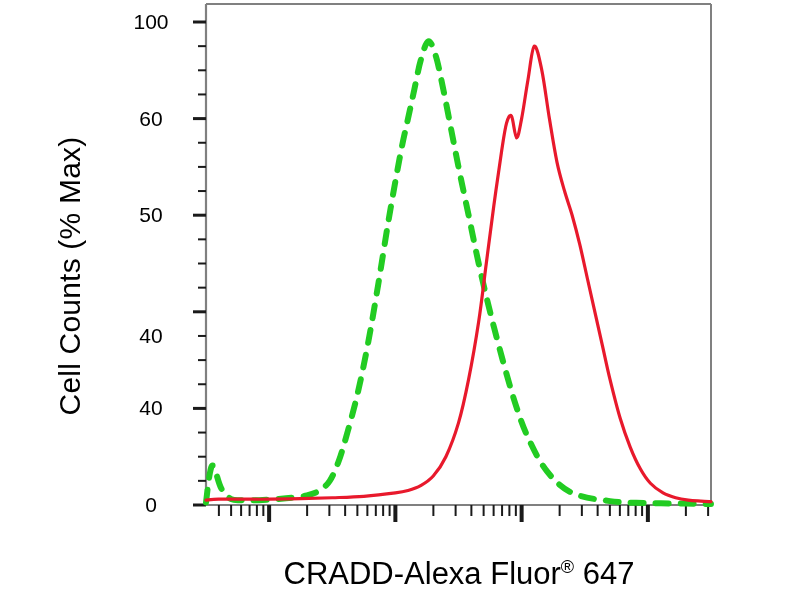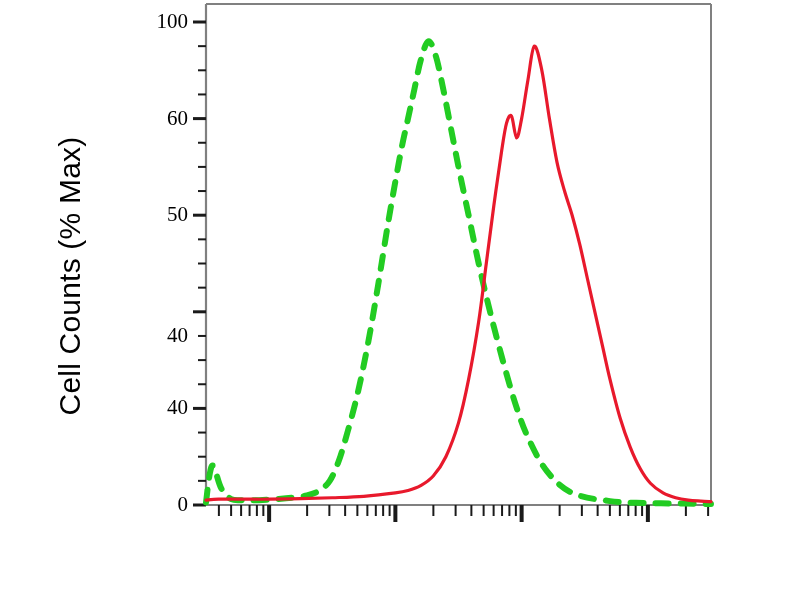--- a/index.html
+++ b/index.html
@@ -54,26 +54,25 @@
   }
   #xlabel .sup {
     font-size: 18px;
     vertical-align: super;
     line-height: 0;
   }
 
   
   .ytick-label {
     position: absolute;
-    right: 0;
+    right: 8px;
     width: 58px;
-    text-align: right;
+    text-align: center;
     font-size: 21px;
     line-height: 21px;
-    font-family: Liberation Serif, serif;
   }
   #ytick-labels {
     position: absolute;
     left: 130px;
     top: 0;
     width: 58px;
     height: 600px;
   }
 
   svg {
@@ -167,14 +166,17 @@
         <line x1="647.875" y1="505" x2="647.875" y2="522" stroke="#1a1a1a" stroke-width="4"></line>
         <line x1="685.8800369525777" y1="505" x2="685.8800369525777" y2="516" stroke="#1a1a1a" stroke-width="2"></line>
         <line x1="708.1115584083574" y1="505" x2="708.1115584083574" y2="516" stroke="#1a1a1a" stroke-width="2"></line>
       </g>
     <g id="curves">
       <path id="curve-green" fill="none" stroke-linecap="round" stroke-linejoin="round" d="M 206.00 502.58 C 206.63 497.75, 208.52 479.64, 209.79 473.61 C 211.05 467.57, 211.68 463.94, 213.58 466.36 C 215.47 468.78, 218.20 482.62, 221.15 488.10 C 224.10 493.57, 227.46 497.19, 231.25 499.20 C 235.04 501.22, 239.25 500.01, 243.88 500.17 C 248.50 500.33, 253.76 500.33, 259.02 500.17 C 264.29 500.01, 269.97 499.61, 275.44 499.20 C 280.91 498.80, 286.59 498.40, 291.85 497.75 C 297.11 497.11, 302.37 496.55, 307.00 495.34 C 311.63 494.13, 315.84 492.92, 319.63 490.51 C 323.41 488.10, 326.57 485.68, 329.73 480.85 C 332.88 476.02, 335.62 469.58, 338.56 461.53 C 341.51 453.48, 344.24 443.82, 347.40 432.55 C 350.56 421.28, 354.13 408.40, 357.50 393.91 C 360.87 379.42, 364.23 363.32, 367.60 345.61 C 370.97 327.90, 374.33 307.77, 377.70 287.65 C 381.07 267.52, 384.85 242.57, 387.80 224.86 C 390.75 207.15, 393.06 194.27, 395.38 181.39 C 397.69 168.51, 399.58 158.04, 401.69 147.58 C 403.79 137.11, 405.90 128.26, 408.00 118.60 C 410.10 108.94, 412.21 99.28, 414.31 89.62 C 416.42 79.96, 418.31 68.69, 420.63 60.64 C 422.94 52.59, 425.67 42.12, 428.20 41.32 C 430.72 40.51, 433.25 47.76, 435.77 55.81 C 438.30 63.86, 440.83 77.55, 443.35 89.62 C 445.88 101.70, 448.40 115.38, 450.92 128.26 C 453.45 141.14, 455.55 152.41, 458.50 166.90 C 461.45 181.39, 465.23 199.10, 468.60 215.20 C 471.97 231.30, 475.12 247.40, 478.70 263.50 C 482.28 279.60, 486.06 295.70, 490.06 311.80 C 494.06 327.90, 498.48 344.81, 502.69 360.10 C 506.90 375.40, 511.10 390.69, 515.31 403.57 C 519.52 416.45, 522.68 426.11, 527.94 437.38 C 533.20 448.65, 539.51 461.93, 546.88 471.19 C 554.24 480.45, 561.60 487.93, 572.13 492.93 C 582.65 497.92, 597.38 499.45, 610.00 501.14 C 622.63 502.83, 635.25 502.67, 647.88 503.07 C 660.50 503.47, 675.23 503.39, 685.75 503.55 C 696.27 503.71, 706.79 503.95, 711.00 504.03" stroke="#22cc22" stroke-width="6" stroke-dasharray="13 12"></path>
       <path id="curve-red" fill="none" stroke-linecap="round" stroke-linejoin="round" d="M 206.00 500.17 C 208.10 500.01, 212.31 499.37, 218.63 499.20 C 224.94 499.04, 235.46 499.20, 243.88 499.20 C 252.29 499.20, 259.66 499.28, 269.13 499.20 C 278.59 499.12, 290.17 498.96, 300.69 498.72 C 311.21 498.48, 321.73 498.16, 332.25 497.75 C 342.77 497.35, 353.29 497.11, 363.81 496.31 C 374.33 495.50, 388.01 493.89, 395.38 492.93 C 402.74 491.96, 403.79 491.72, 408.00 490.51 C 412.21 489.30, 416.42 488.10, 420.63 485.68 C 424.83 483.26, 429.04 480.85, 433.25 476.02 C 437.46 471.19, 441.67 465.56, 445.88 456.70 C 450.08 447.84, 454.71 435.77, 458.50 422.89 C 462.29 410.01, 465.23 396.32, 468.60 379.42 C 471.97 362.52, 475.75 340.78, 478.70 321.46 C 481.65 302.14, 483.75 282.82, 486.28 263.50 C 488.80 244.18, 491.32 224.06, 493.85 205.54 C 496.37 187.03, 499.32 166.10, 501.42 152.41 C 503.53 138.73, 504.79 129.47, 506.47 123.43 C 508.16 117.39, 509.84 113.77, 511.52 116.19 C 513.21 118.60, 514.89 137.52, 516.58 137.92 C 518.26 138.32, 519.73 128.26, 521.63 118.60 C 523.52 108.94, 525.83 92.03, 527.94 79.96 C 530.04 67.88, 531.94 47.76, 534.25 46.15 C 536.56 44.54, 539.30 58.23, 541.83 70.30 C 544.35 82.38, 546.88 103.30, 549.40 118.60 C 551.93 133.89, 554.45 149.99, 556.97 162.07 C 559.50 174.15, 562.02 182.20, 564.55 191.05 C 567.07 199.91, 569.60 206.34, 572.13 215.20 C 574.65 224.05, 577.18 233.72, 579.70 244.18 C 582.23 254.65, 584.75 266.72, 587.27 277.99 C 589.80 289.26, 592.33 300.53, 594.85 311.80 C 597.38 323.07, 599.90 334.34, 602.42 345.61 C 604.95 356.88, 607.05 367.35, 610.00 379.42 C 612.95 391.50, 616.73 406.79, 620.10 418.06 C 623.47 429.33, 626.83 438.59, 630.20 447.04 C 633.57 455.49, 636.93 462.74, 640.30 468.77 C 643.67 474.81, 646.61 479.24, 650.40 483.26 C 654.19 487.29, 658.82 490.51, 663.03 492.93 C 667.23 495.34, 671.44 496.55, 675.65 497.75 C 679.86 498.96, 684.07 499.61, 688.28 500.17 C 692.48 500.73, 697.11 500.89, 700.90 501.14 C 704.69 501.38, 709.32 501.54, 711.00 501.62" stroke="#e8192c" stroke-width="3.2"></path>
     </g>
   </svg>
 
+  <div id="xlabel">
+    <span>CRADD-Alexa Fluor</span><span class="sup">®</span><span> 647</span>
+  </div>
 
 </div>
 
 </body></html>

